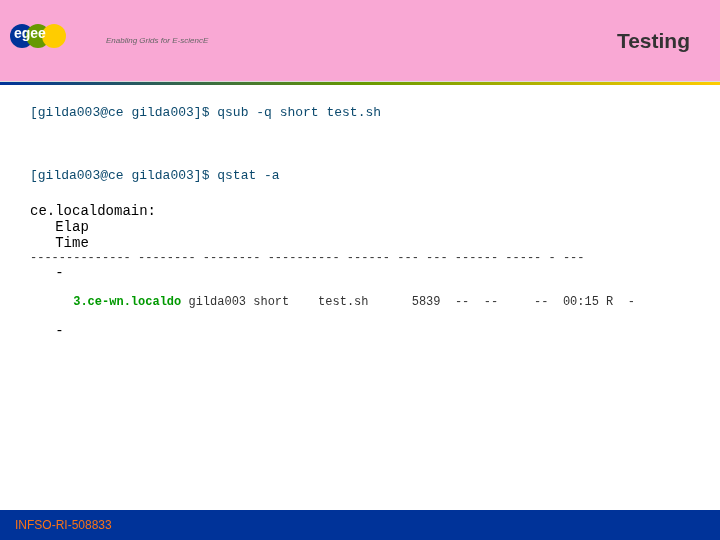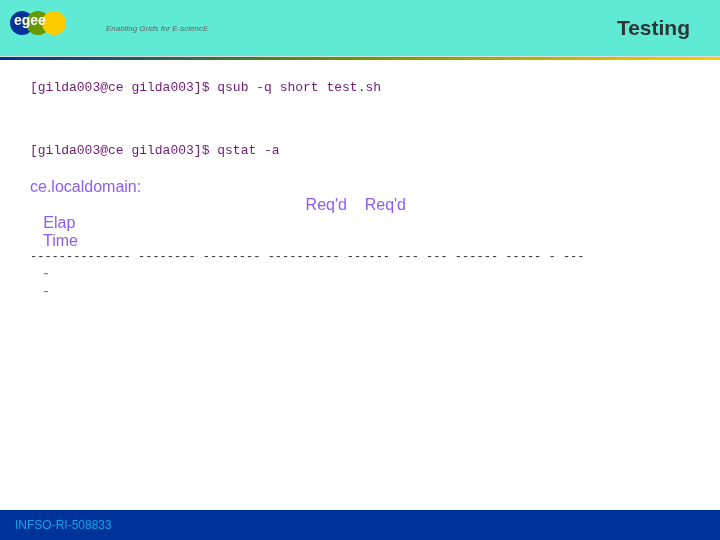--- a/index.html
+++ b/index.html
@@ -8,22 +8,22 @@
       height: 540px;
       background: #fff;
       font-family: Arial, sans-serif;
       overflow: hidden;
       position: relative;
     }
 
     
     #header {
       width: 100%;
-      height: 57px;
-      background: #5eead4;
+      height: 82px;
+      background: #f9a8d4;
       display: flex;
       align-items: center;
       justify-content: space-between;
       border-bottom: 1px solid #ddd;
       padding: 0 10px;
     }
 
     #logo-area {
       display: flex;
       align-items: center;
@@ -59,44 +59,44 @@
     
     #content {
       padding: 20px 30px 10px 30px;
       font-family: 'Courier New', Courier, monospace;
       font-size: 13px;
       color: #333;
       background: #fff;
     }
 
     .cmd-line {
-      color: #701a75;
+      color: #0c4a6e;
       margin-bottom: 0;
       white-space: pre;
     }
 
     .output-green {
       color: #009900;
       font-weight: bold;
       white-space: pre;
     }
 
     .section-gap {
       height: 16px;
     }
 
     .table-area {
       margin-top: 4px;
     }
 
     .table-row-text {
       white-space: pre;
-      font-family: Liberation Sans, sans-serif;
-      font-size: 16px;
-      color: #8b5cf6;
+      font-family: Liberation Mono, monospace;
+      font-size: 14px;
+      color: #000000;
       margin-bottom: 0;
     }
 
     .dashes-row {
       white-space: pre;
       font-family: 'Courier New', Courier, monospace;
       font-size: 12px;
       color: #333;
     }
 
@@ -119,21 +119,21 @@
       left: 0;
       width: 100%;
       height: 30px;
       background: #003399;
       display: flex;
       align-items: center;
       padding-left: 15px;
     }
 
     #footer-text {
-      color: #0ea5e9;
+      color: #f97316;
       font-size: 12px;
       font-family: Arial, sans-serif;
     }
 
     
     #header-bar {
       width: 100%;
       height: 3px;
       background: linear-gradient(to right, #003399 0%, #669900 50%, #FFCC00 100%);
     }
@@ -167,24 +167,26 @@
 
 <div id="content">
   <div class="cmd-line">[gilda003@ce gilda003]$ qsub -q short test.sh</div>
   <div class="section-gap"></div>
   <div class="section-gap"></div>
   <div class="section-gap"></div>
   <div class="cmd-line">[gilda003@ce gilda003]$ qstat -a</div>
   <div class="section-gap"></div>
   <div class="table-area">
     <div class="table-row-text">ce.localdomain:</div>
-    <div class="table-row-text">                                                              Req'd    Req'd</div>
     <div class="table-row-text">   Elap</div>
     <div class="table-row-text">   Time</div>
     <div class="dashes-row">-------------- -------- -------- ---------- ------ --- --- ------ ----- - ---</div>
     <div class="table-row-text">   -</div>
+    <div class="data-row">
+      <span class="green-link">3.ce-wn.localdo</span><span> gilda003 short    test.sh      5839  --  --     --  00:15 R  -</span>
+    </div>
     <div class="table-row-text">   -</div>
   </div>
 </div>
 
 <div id="footer">
   <span id="footer-text">INFSO-RI-508833</span>
 </div>
 
 </body></html>

